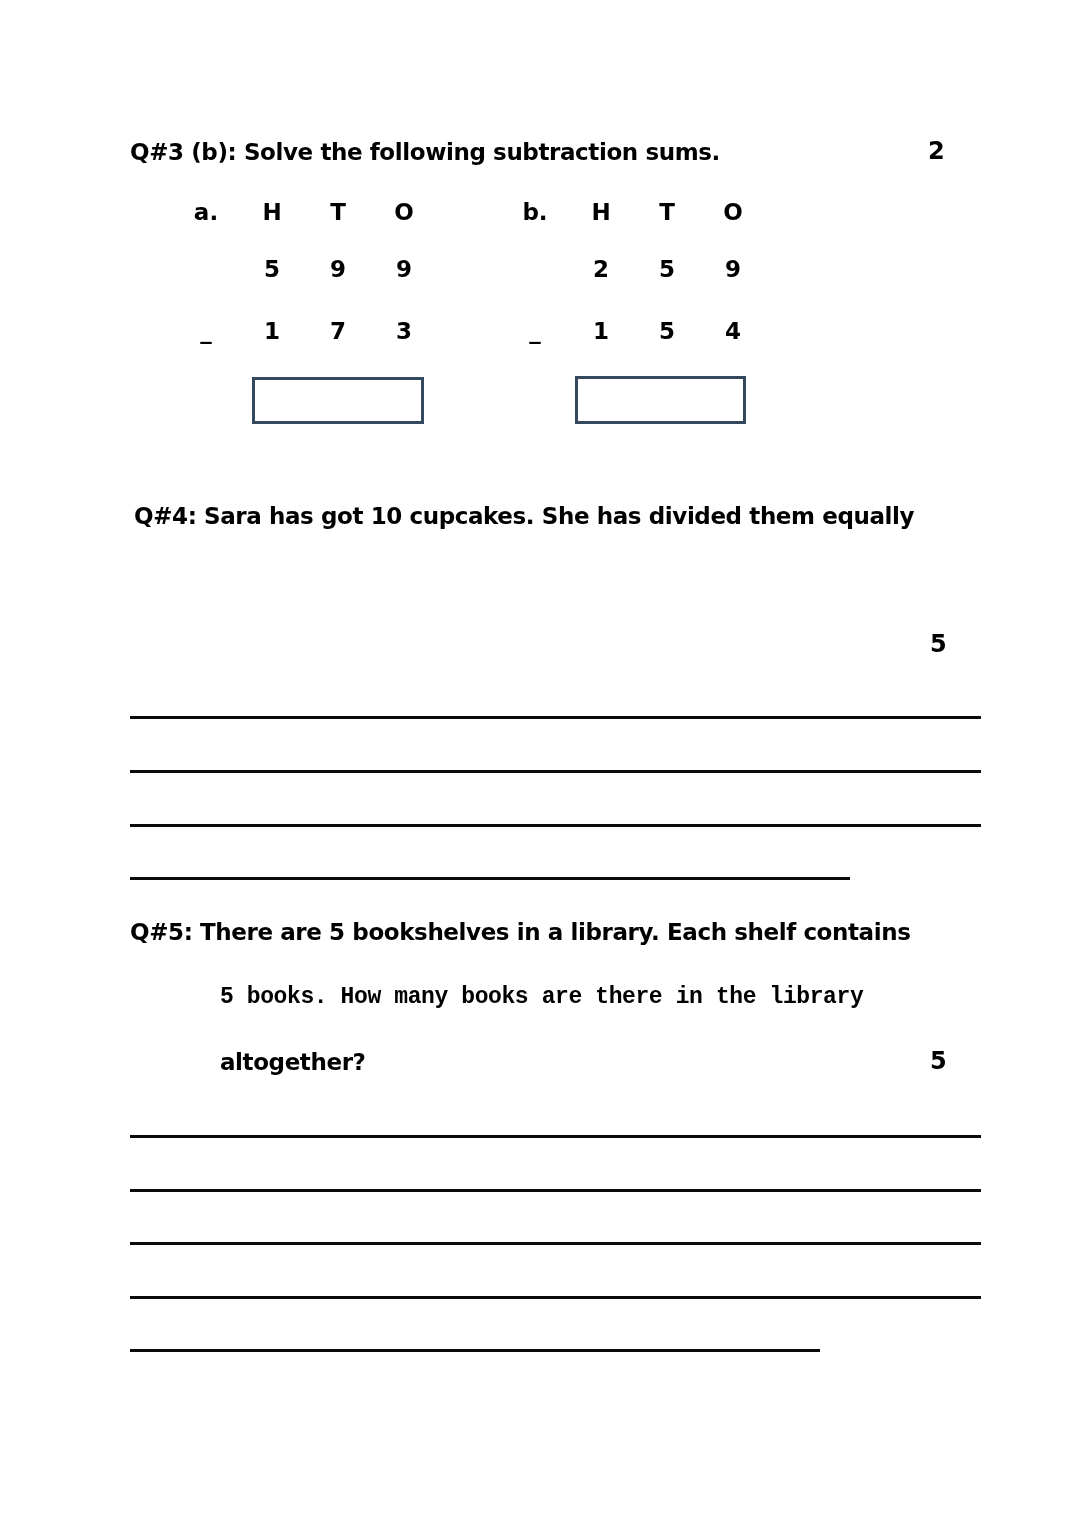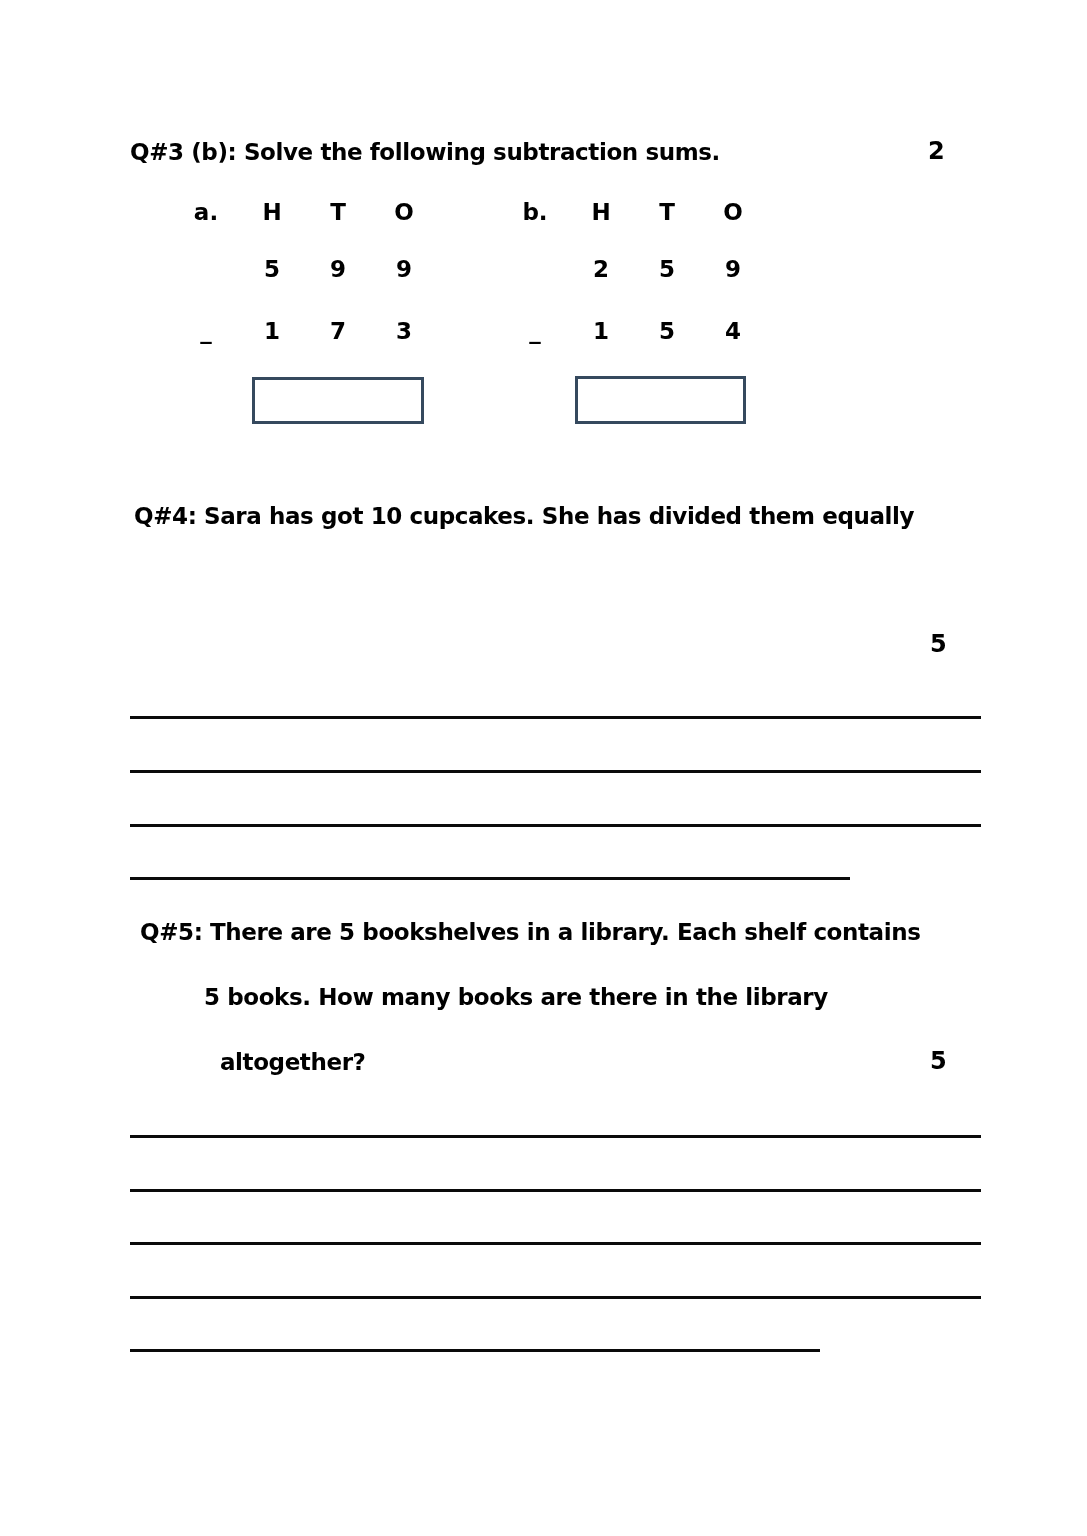--- a/index.html
+++ b/index.html
@@ -110,22 +110,22 @@
   <div class="answer-box" style="left:575px; top:376px; width:171px; height:48px;"></div>
 
   <div class="abs qtext" style="left:134px; top:501px;">Q#4: Sara has got 10 cupcakes. She has divided them equally</div>
   <div class="abs marks" style="left:930px; top:630px;">5</div>
 
   <div class="answer-line" style="left:130px; top:716px; width:851px;"></div>
   <div class="answer-line" style="left:130px; top:770px; width:851px;"></div>
   <div class="answer-line" style="left:130px; top:824px; width:851px;"></div>
   <div class="answer-line" style="left:130px; top:877px; width:720px;"></div>
 
-  <div class="abs qtext" style="left:140px; top:917px;">Q#5: There are 5 bookshelves in a library. Each shelf contains</div>
-  <div class="abs qtext" style="left:204px; top:982px;">5 books. How many books are there in the library</div>
+  <div class="abs qtext" style="left:130px; top:917px;">Q#5: There are 5 bookshelves in a library. Each shelf contains</div>
+  <div class="abs qtext" style="left:220px; top:982px;font-family:Liberation Mono, monospace;">5 books. How many books are there in the library</div>
   <div class="abs qtext" style="left:220px; top:1047px;">altogether?</div>
   <div class="abs marks" style="left:930px; top:1047px;">5</div>
 
   <div class="answer-line" style="left:130px; top:1135px; width:851px;"></div>
   <div class="answer-line" style="left:130px; top:1189px; width:851px;"></div>
   <div class="answer-line" style="left:130px; top:1242px; width:851px;"></div>
   <div class="answer-line" style="left:130px; top:1296px; width:851px;"></div>
   <div class="answer-line" style="left:130px; top:1349px; width:690px;"></div>
 
 </div>

